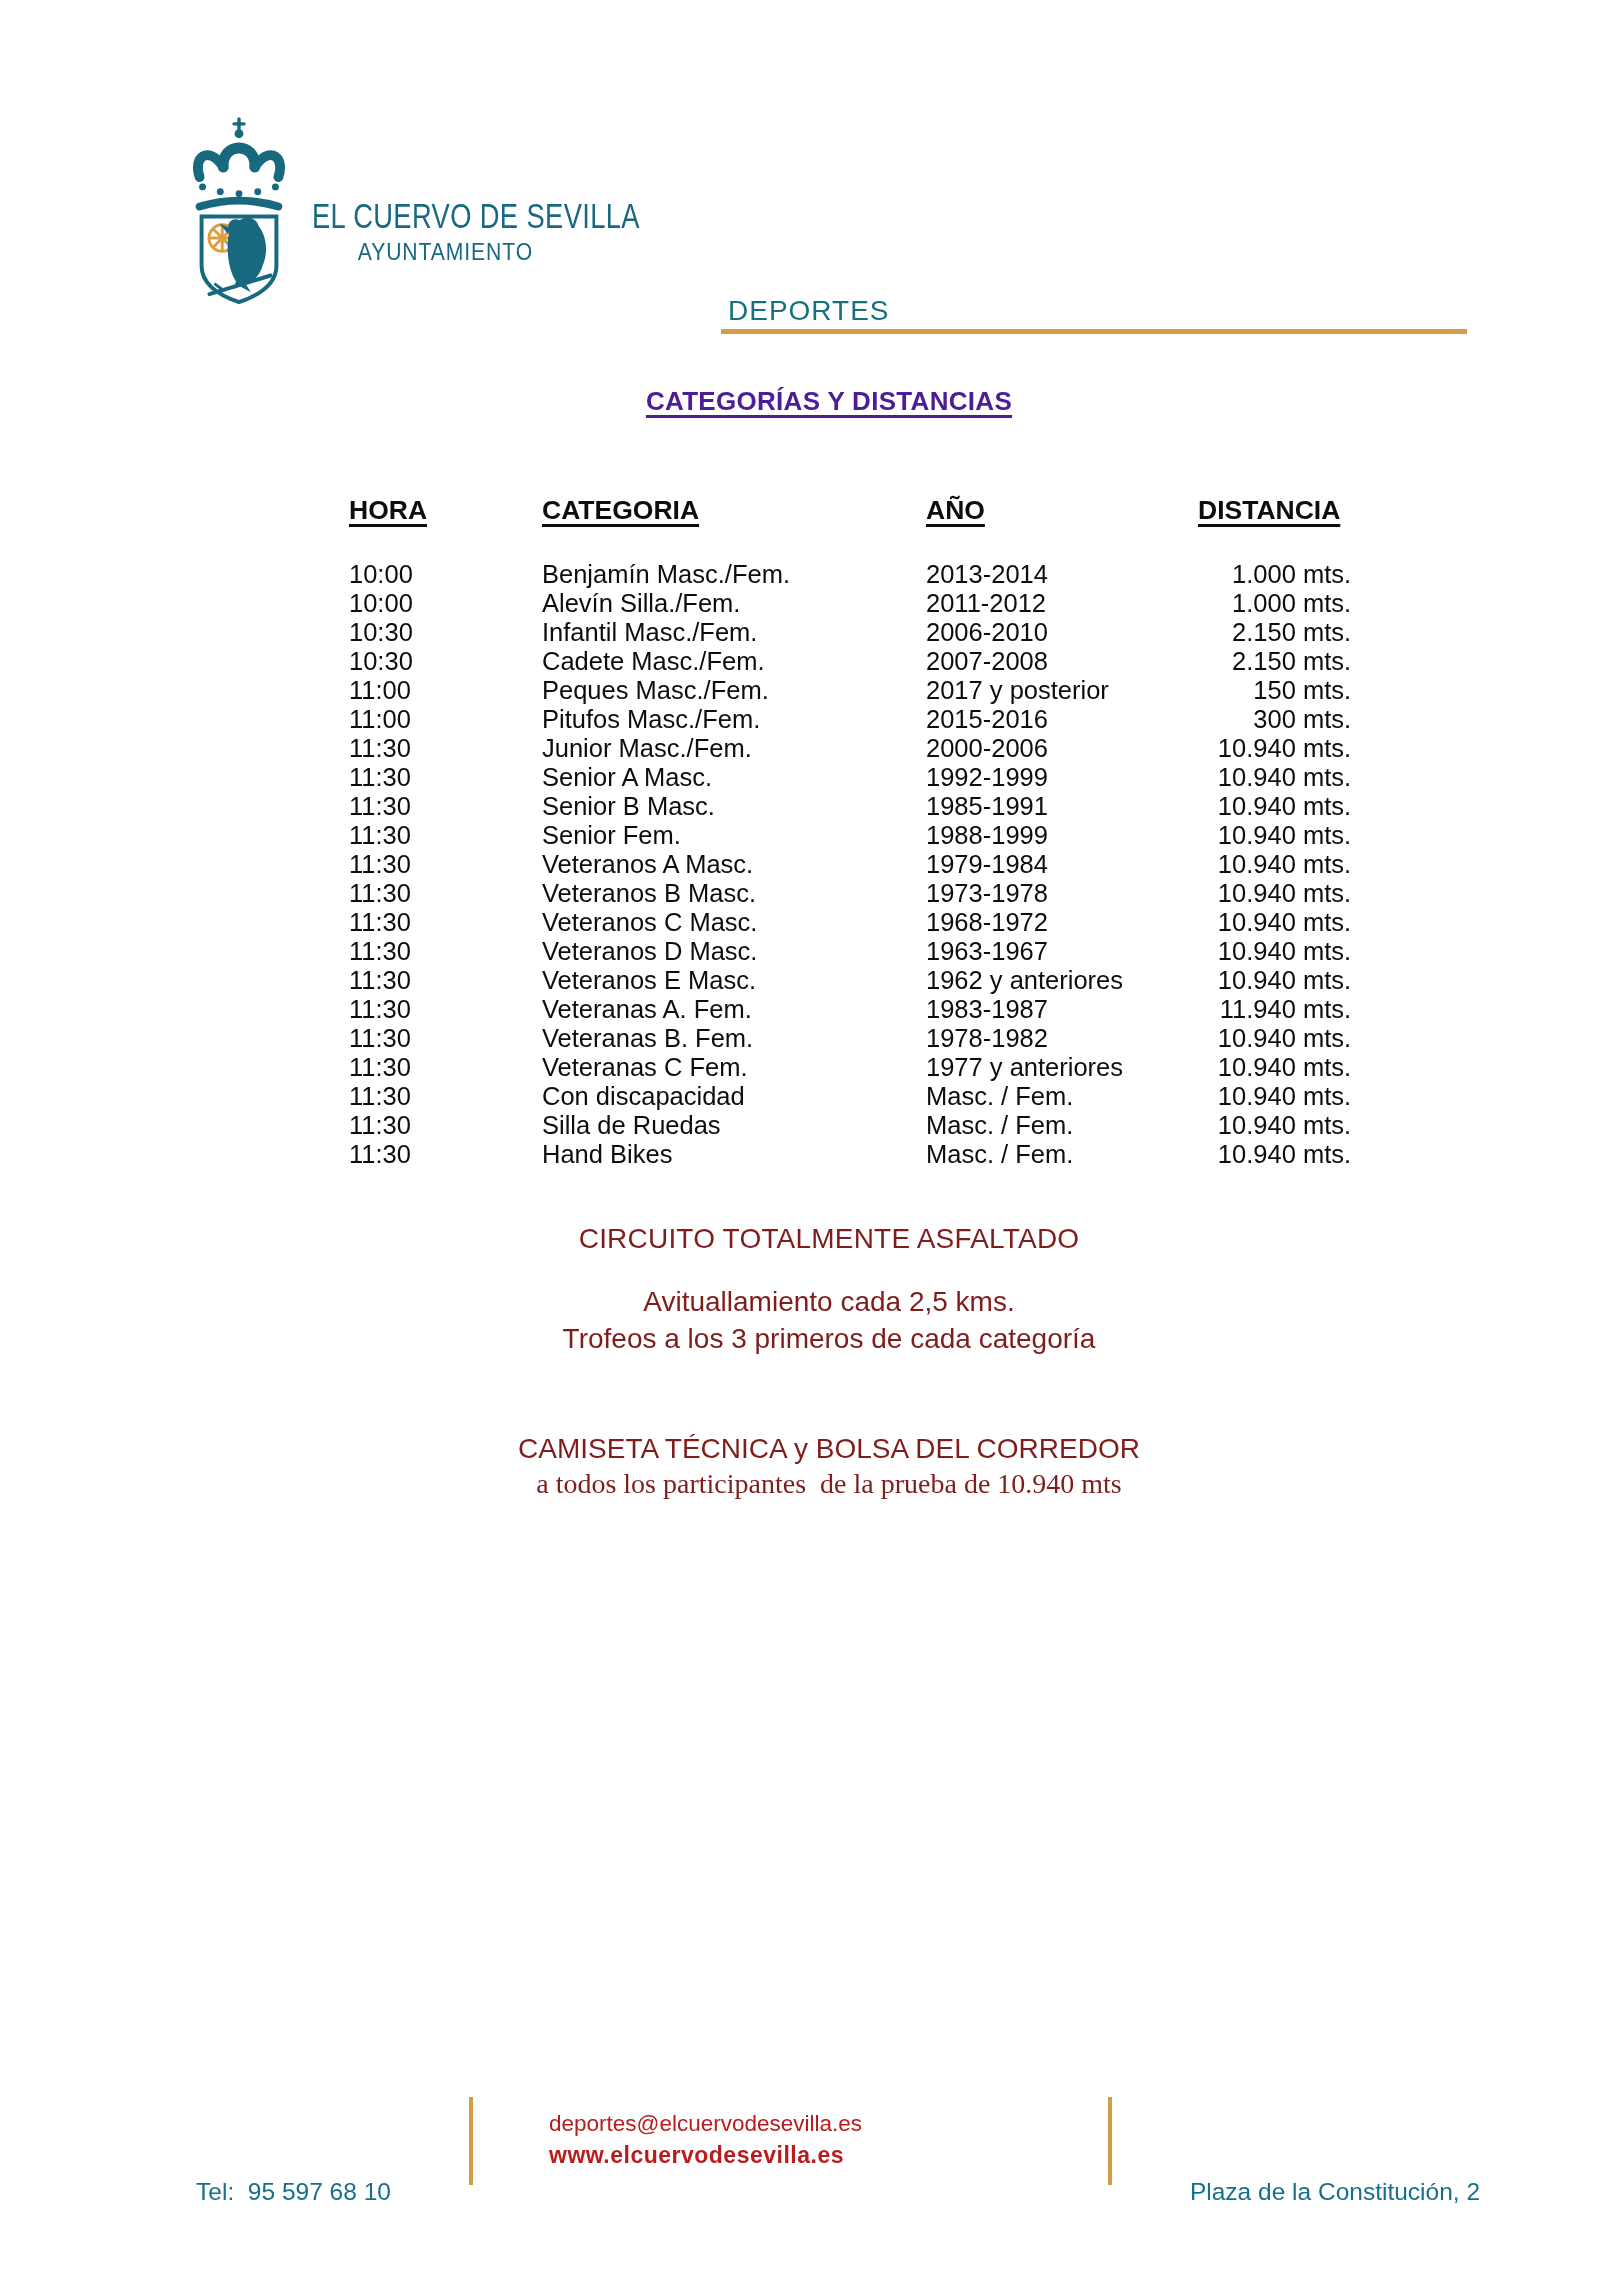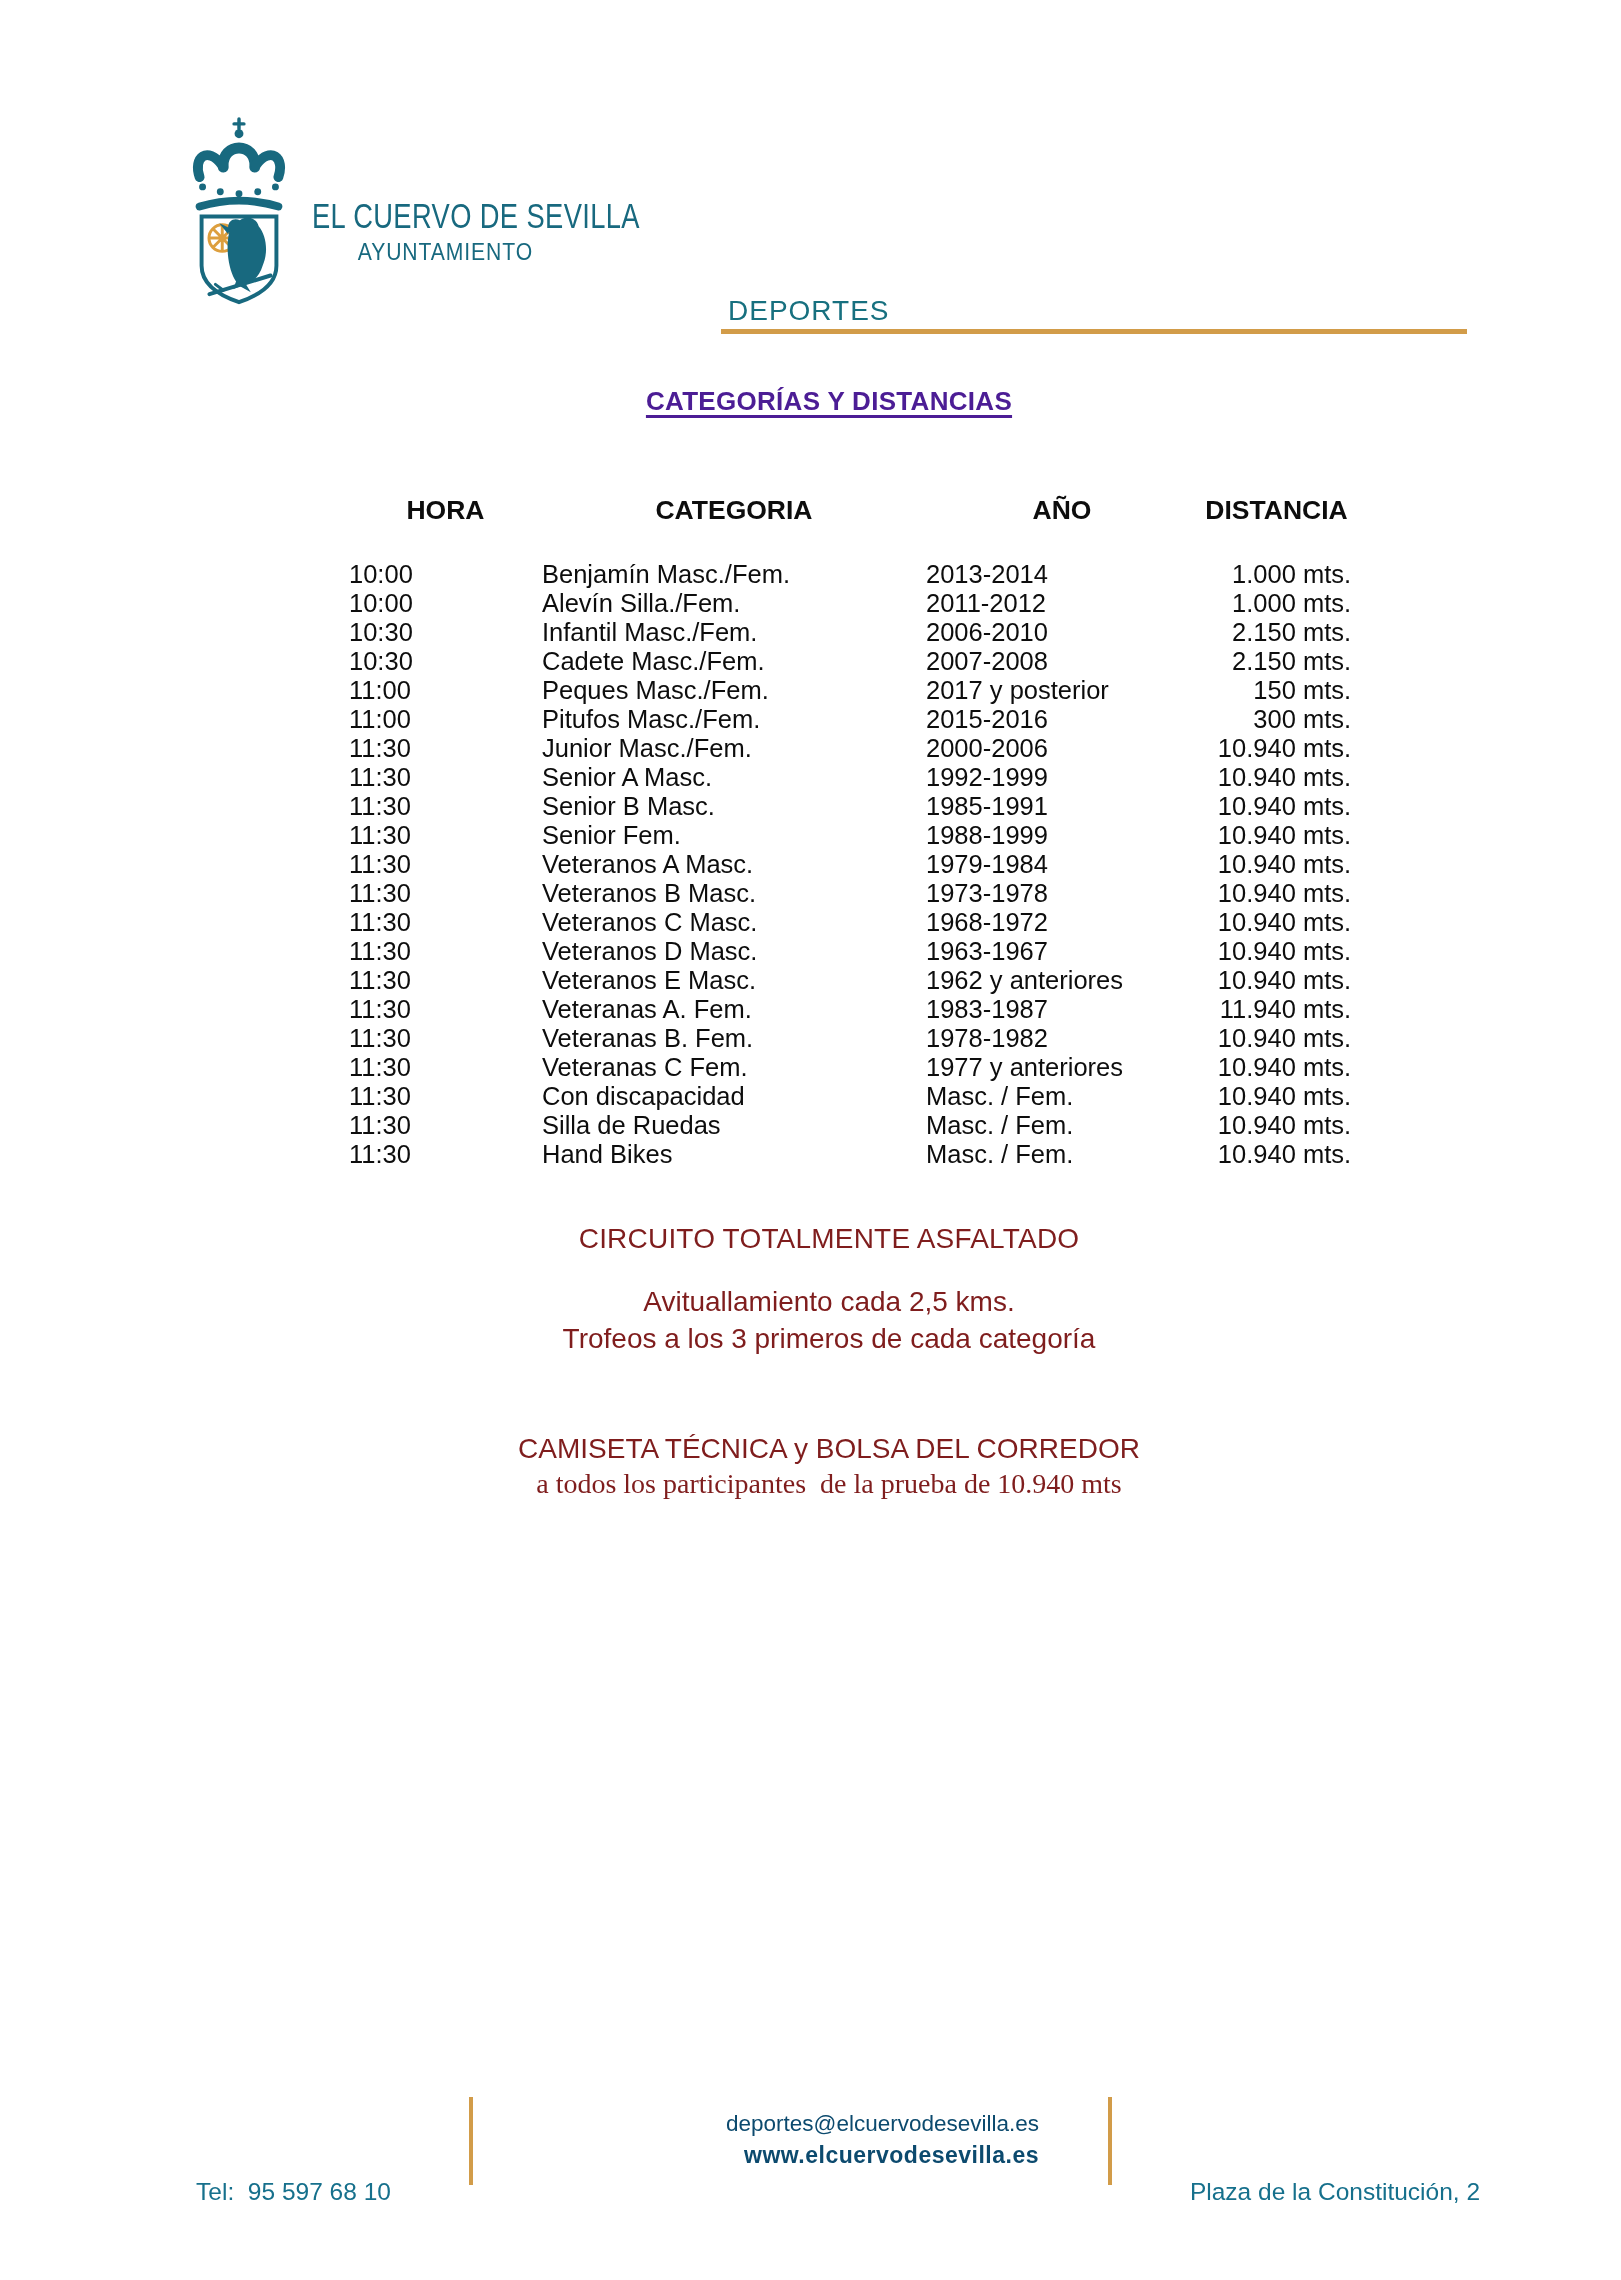--- a/index.html
+++ b/index.html
@@ -46,22 +46,22 @@
   #category-table{
     position:absolute;left:349px;top:496px;
     border-collapse:collapse;table-layout:fixed;width:1006px;
     font-size:25.5px;color:#0d0d0d;
   }
   #category-table col.c1{width:193px;}
   #category-table col.c2{width:384px;}
   #category-table col.c3{width:272px;}
   #category-table col.c4{width:157px;}
   #category-table th{
-    text-align:center;font-weight:bold;font-size:26.5px;
-    text-decoration-thickness:2.9px;text-underline-offset:4.9px;
+    text-align:left;font-weight:bold;font-size:26.5px;
+    text-decoration:underline;text-decoration-thickness:2.9px;text-underline-offset:4.9px;
     padding:0 0 35px 0;line-height:29px;vertical-align:top;
   }
   #category-table td{
     padding:0;line-height:29px;white-space:nowrap;vertical-align:top;
   }
   #category-table td.col-dist{text-align:right;padding-right:3.9px;}
 
   
   .center-note{
     position:absolute;left:37px;right:0;text-align:center;color:#7f1d1d;
@@ -72,21 +72,21 @@
   #note-shirt1{top:1433px;font-size:28px;}
   #note-shirt2{top:1468px;font-size:28px;font-family:"Liberation Serif", serif;white-space:pre;}
 
   
   .footer-col{
     position:absolute;text-align:center;color:#16708C;
     font-size:24.5px;line-height:34px;white-space:pre;
   }
   #footer-left{left:127px;top:2107px;width:333px;}
   #footer-right{left:1166px;top:2107px;width:338px;}
-  #footer-center{position:absolute;left:549px;top:2109px;width:490px;text-align:right;color:#0c4a6e;}
+  #footer-center{position:absolute;left:549px;top:2109px;width:490px;text-align:left;color:#b91c1c;}
   #footer-email{font-size:22.5px;line-height:29px;}
   #footer-website{font-size:23px;line-height:35px;font-weight:bold;letter-spacing:0.5px;}
   .footer-divider{
     position:absolute;top:2097px;width:3.9px;height:88px;background:#D29C49;
   }
   #footer-divider-1{left:469px;}
   #footer-divider-2{left:1108px;}
 </style>
 </head>
 <body>

